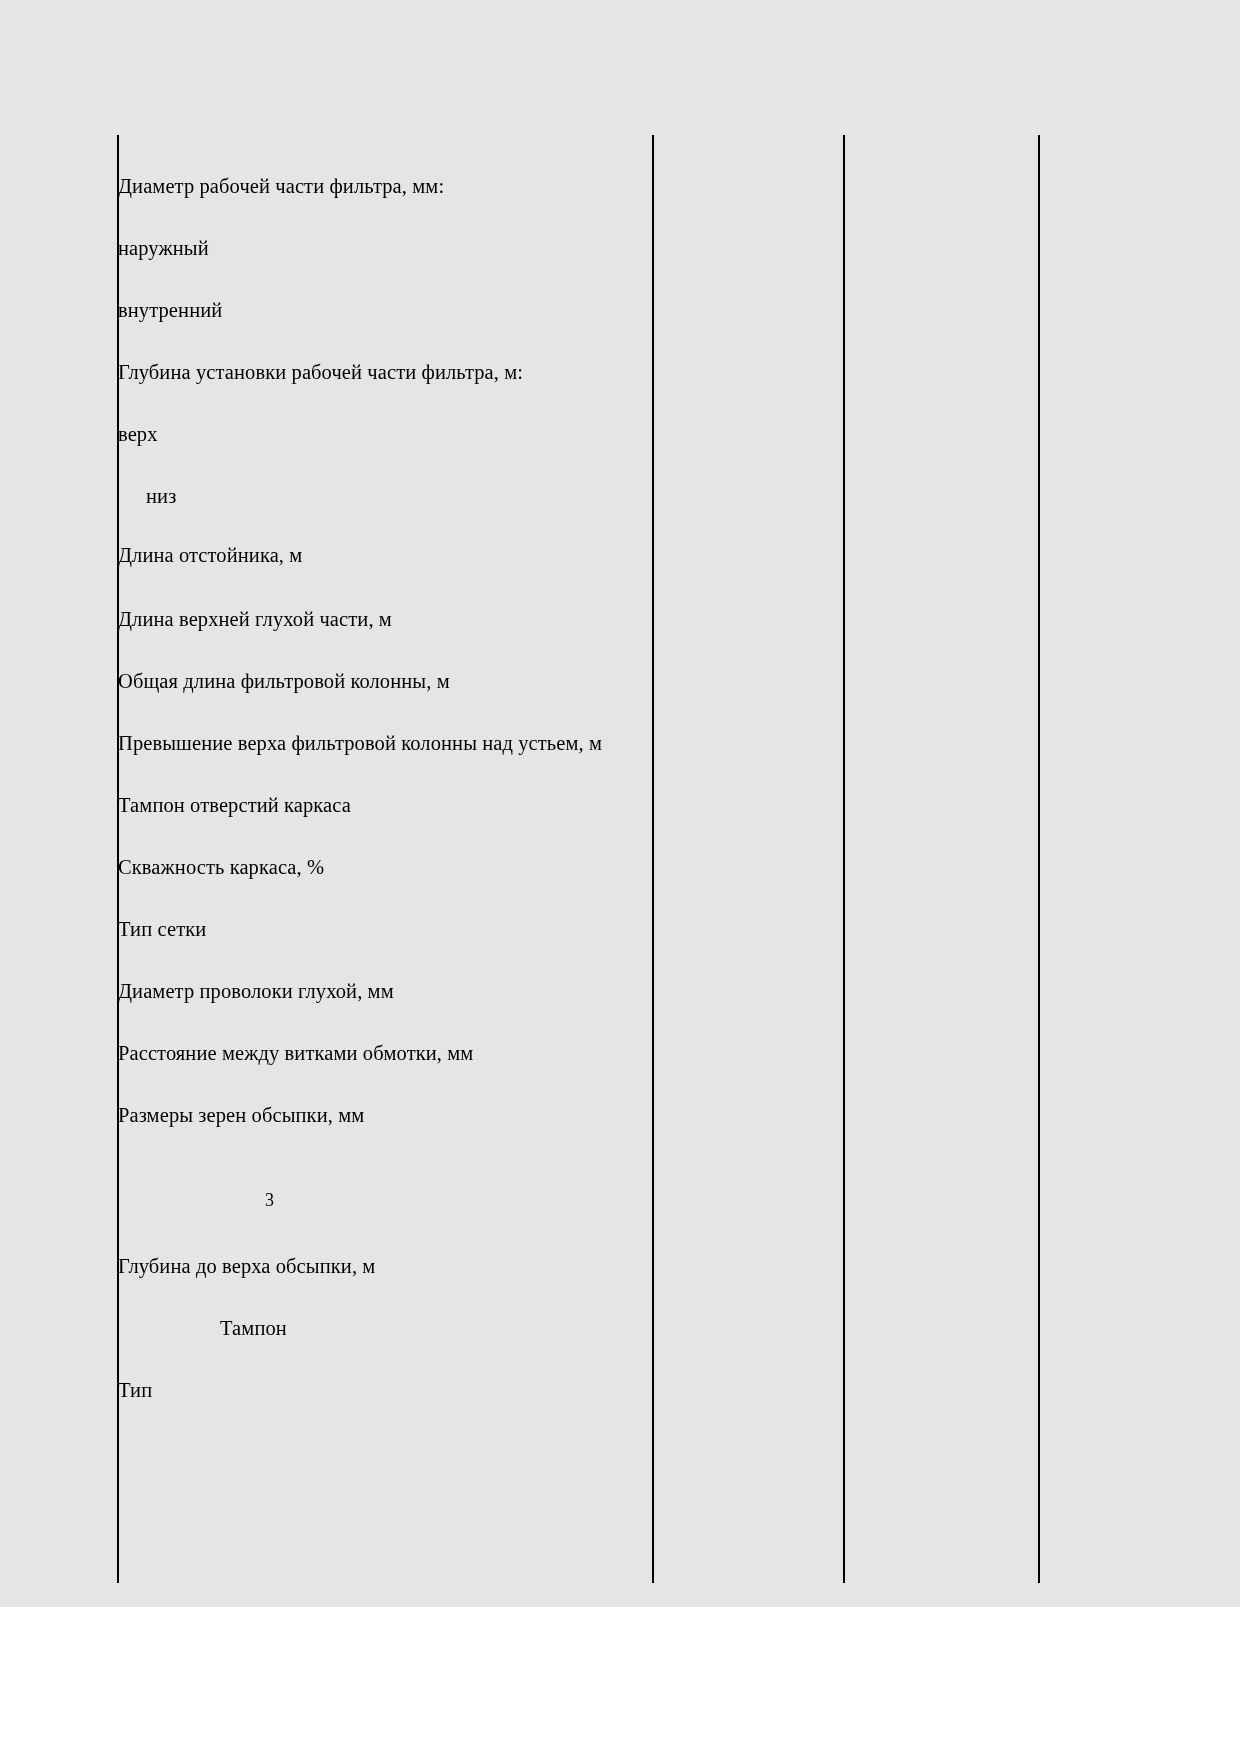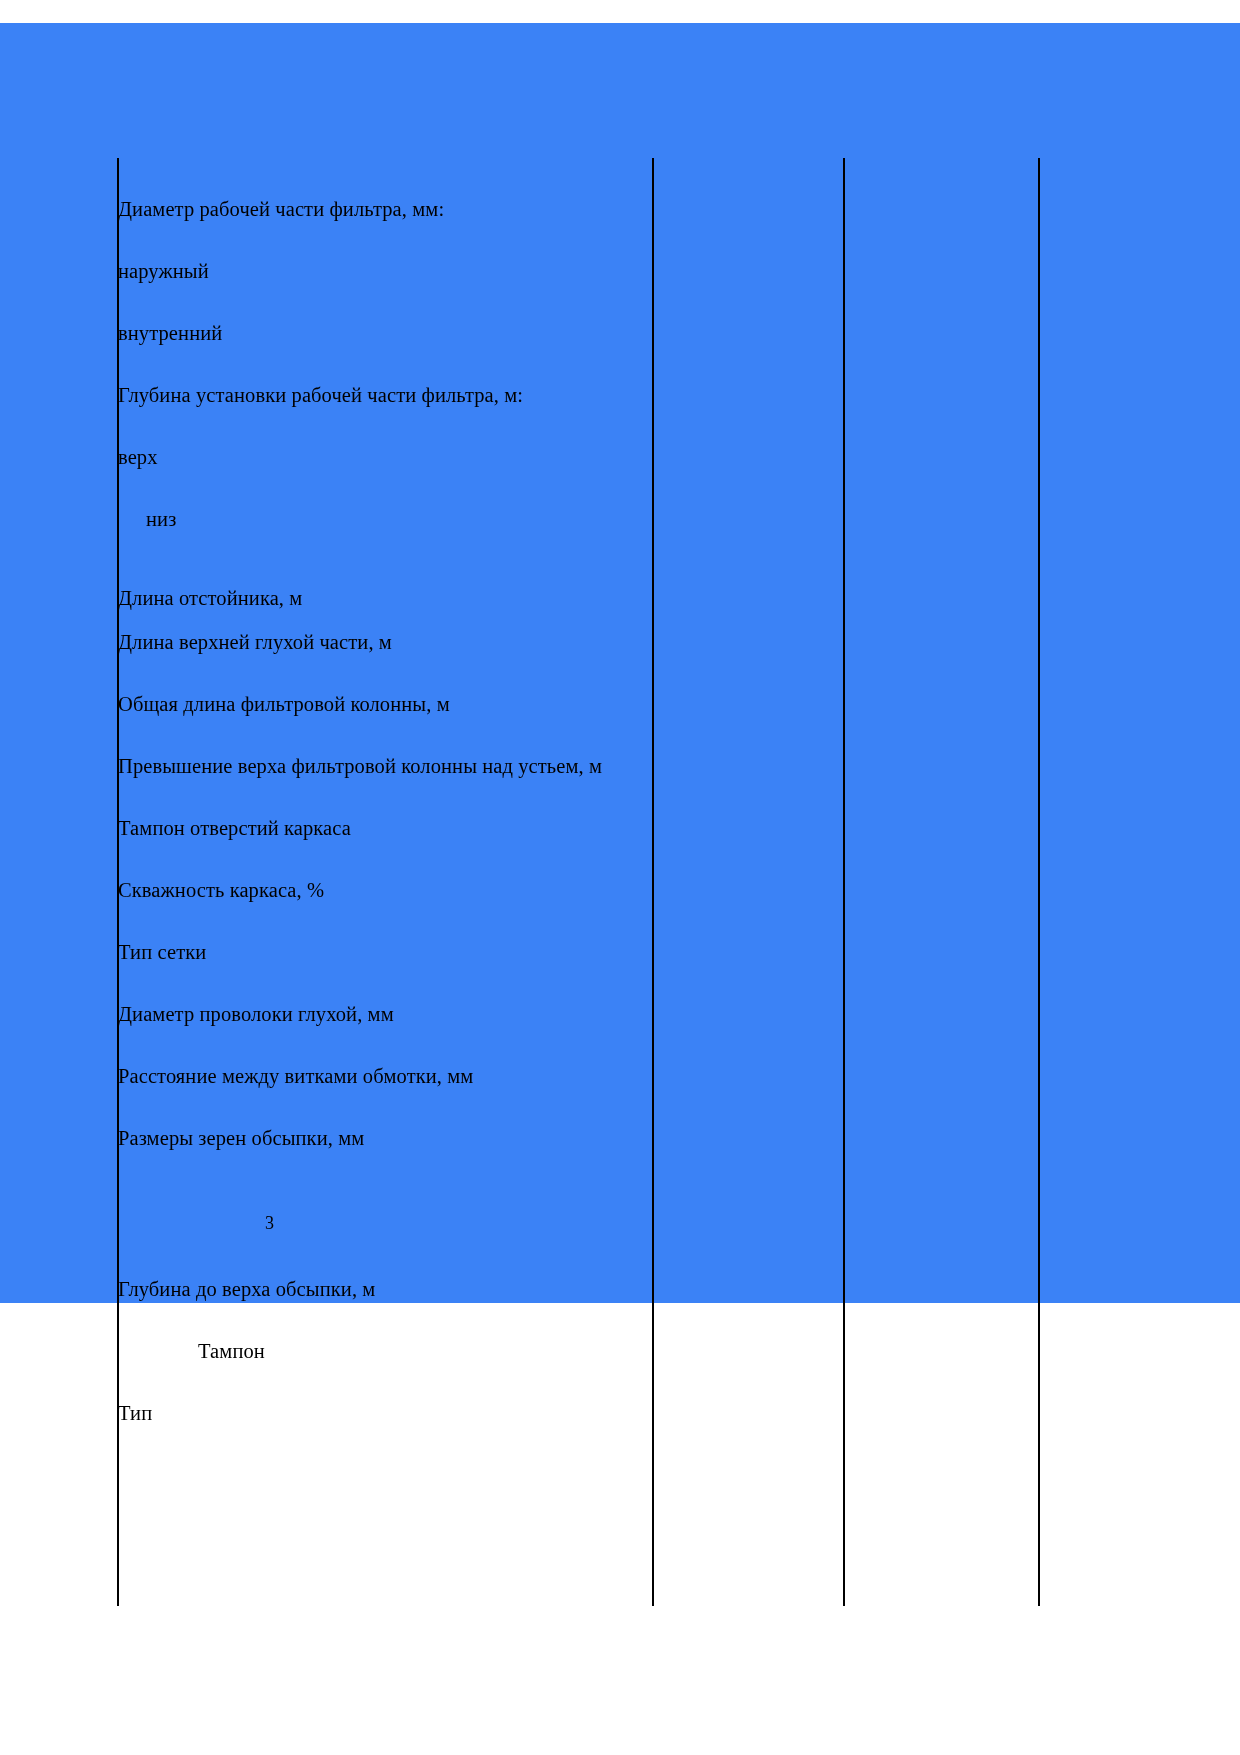--- a/index.html
+++ b/index.html
@@ -15,23 +15,22 @@
     color: #000000;
     overflow: hidden;
   }
 
   
   #page {
     position: absolute;
     left: 0;
     top: 0;
     width: 1240px;
-    height: 1280px;
-    background: #3b82f6;
-    margin-top: 23px;
+    height: 1607px;
+    background: #e5e5e5;
   }
 
   
   #table-frame {
     position: absolute;
     left: 117px;
     top: 135px;
     width: 923px;   
     height: 1448px; 
   }
@@ -128,21 +127,21 @@
     </div>
 
     <div class="row" style="top:286px;">
       <span class="label">верх</span>
     </div>
 
     <div class="row" style="top:348px;padding-left:28px;">
       <span class="label">низ</span>
     </div>
 
-    <div class="row" style="top:427px;">
+    <div class="row" style="top:407px;">
       <span class="label">Длина отстойника, м</span>
     </div>
 
     <div class="row" style="top:471px;">
       <span class="label">Длина верхней глухой части, м</span>
     </div>
 
     <div class="row" style="top:533px;text-decoration:underline;">
       <span class="label">Общая длина фильтровой колонны, м</span>
     </div>
@@ -176,21 +175,21 @@
     </div>
 
     <div class="sup-line" style="top:1055px; padding-left:148px;">
       <span>3</span>
     </div>
 
     <div class="row" style="top:1118px;">
       <span class="label">Глубина до верха обсыпки, м</span>
     </div>
 
-    <div class="row center" style="top:1180px; padding-left:81px;">
+    <div class="row center" style="top:1180px; padding-left:103px;">
       <span class="label">Тампон</span>
     </div>
 
     <div class="row" style="top:1242px;">
       <span class="label">Тип</span>
     </div>
 
   </div>
 </div>
 

